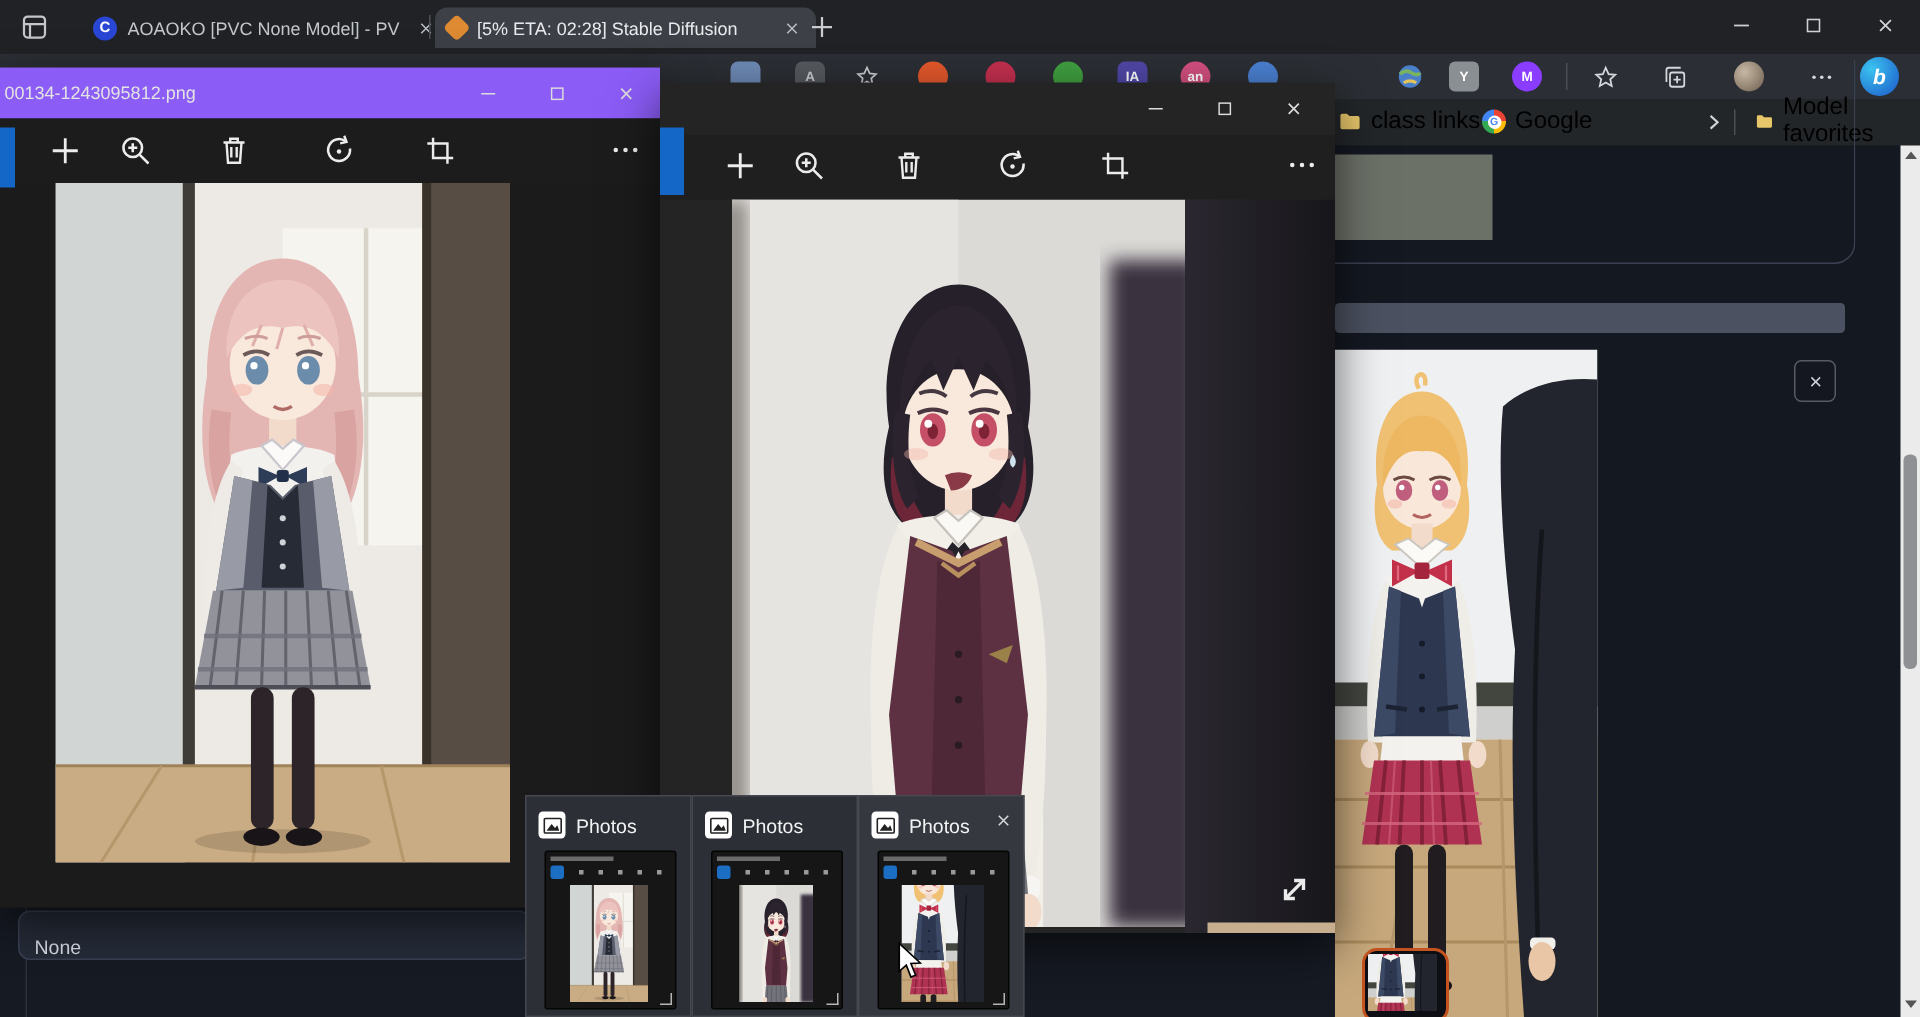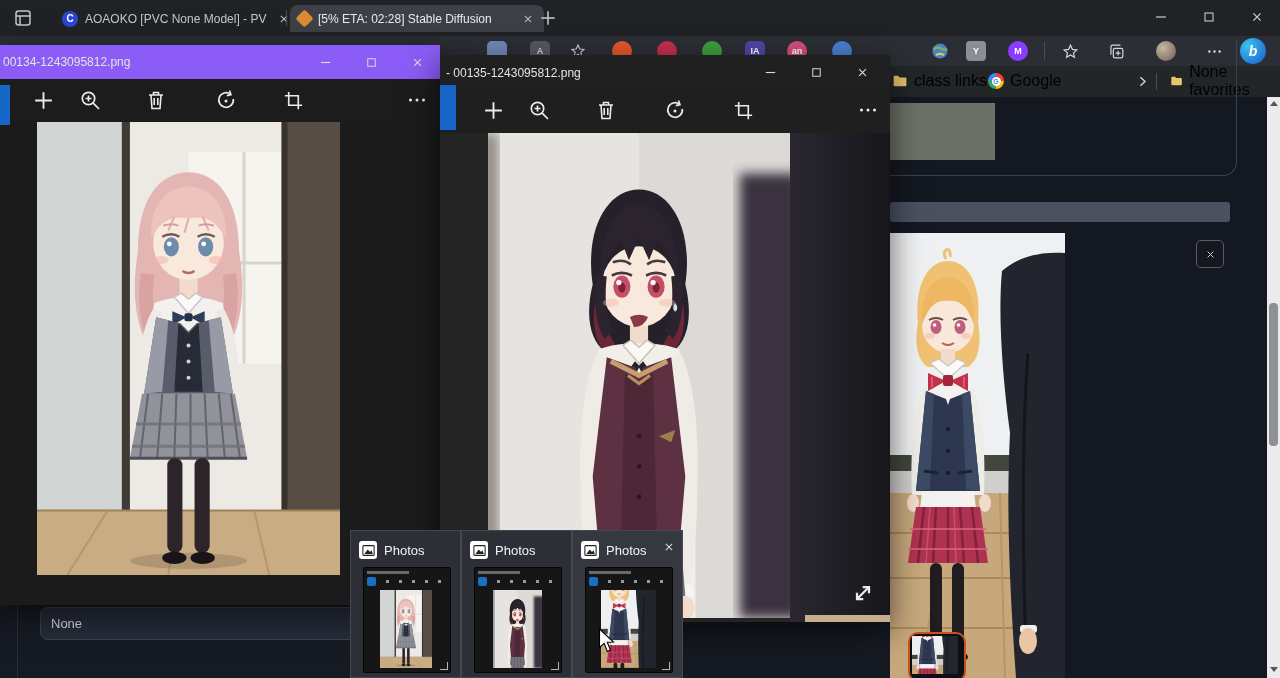--- a/index.html
+++ b/index.html
@@ -40,22 +40,22 @@
   .sd-corner{left:600px;top:40px;width:636px;height:135px;border-right:1px solid #3a4150;
              border-bottom:1px solid #3a4150;border-radius:0 0 14px 0;z-index:1;}
   .sd-graybox{left:890px;top:103px;width:105px;height:57px;background:#6c7168;z-index:1;}
   .sd-graybar{left:890px;top:202px;width:340px;height:20px;background:#4b5160;border-radius:3px;z-index:1;}
   .lb-close{left:1196px;top:240px;width:26px;height:26px;border:1px solid #565b64;border-radius:5px;
             background:#14171f;display:flex;align-items:center;justify-content:center;color:#cfd3da;z-index:2;}
   .lb-img{left:890px;top:233px;z-index:1;}
   .sd-thumb{left:908px;top:632px;width:50px;height:42px;border:2px solid #c45320;border-radius:10px;
             background:#0d0f14;padding:2px;z-index:2;overflow:hidden;}
   .sd-strip{left:0;top:605px;width:890px;height:73px;background:#161a23;z-index:1;}
-  .sd-field{left:40px;top:607px;width:330px;height:31px;background:#252b38;border:1px solid #3a4152;
-            border-radius:8px;color:#d7dbe2;font-size:13px;display:flex;align-items:center;padding-left:10px;z-index:1;}
+  .sd-field{left:12px;top:607px;width:330px;height:31px;background:#252b38;border:1px solid #3a4152;
+            border-radius:8px;color:#d7dbe2;font-size:13px;display:flex;align-items:flex-end;padding-left:10px;z-index:1;}
   .sd-vline{left:17px;top:605px;width:1px;height:73px;background:#2a2f3a;z-index:1;}
 
   
   .sb-track{left:1267px;top:97px;width:13px;height:581px;background:#ebebeb;z-index:5;}
   .sb-thumb{left:1269px;top:303px;width:9px;height:143px;background:#8f9094;border-radius:4px;z-index:6;}
   .sb-arrow{left:1270px;width:0;height:0;border-left:4px solid transparent;border-right:4px solid transparent;z-index:6;}
 
   
   .fp{top:530px;width:111px;height:148px;background:#2c2f35;border:1px solid #45484e;box-sizing:border-box;z-index:7;}
   .fp.hover{background:#35383f;}
@@ -403,21 +403,21 @@
 <div class="abs" style="left:1134px;top:73px;color:#cfd2d6">
       <svg width="17" height="17">
         <use href="#i-chev"></use>
       </svg>
     </div>
 <div class="abs vdiv" style="left:1156px;top:73px;height:17px"></div>
 <div class="abs flex bm" style="left:1164px;top:69px">
   <svg width="16" height="16">
         <use href="#i-folder"></use>
       </svg>
-  <span>None favorites</span>
+  <span>Model favorites</span>
 </div>
 
 <div class="abs sdbg"></div>
 <div class="abs sd-corner"></div>
 <div class="abs sd-graybox"></div>
 <div class="abs sd-graybar"></div>
 <div class="abs lb-close">
       <svg width="13" height="13">
         <use href="#i-close"></use>
       </svg>
@@ -495,23 +495,20 @@
       </div>
   <div class="abs bluestrip" style="left:0;top:40px;width:10px;height:40px"></div>
   <div class="abs" style="left:37px;top:77px">
     <svg width="303" height="453" viewBox="0 0 300 450" preserveAspectRatio="none">
           <use href="#g1"></use>
         </svg>
   </div>
 </div>
 
 <div class="abs pwin" style="left:440px;top:55px;width:450px;height:567px;background:#242424;z-index:4">
-  <div class="abs ptitle flex" style="left:0;top:0;width:450px;height:35px;background:#202020">
-    <span class="ell" style="padding-left:6px;max-width:290px">- 00135-1243095812.png</span>
-  </div>
   <div class="abs pctrl" style="left:307px;top:0">
         <svg width="17" height="17">
           <use href="#i-min"></use>
         </svg>
       </div>
   <div class="abs pctrl" style="left:353px;top:0">
         <svg width="15" height="15">
           <use href="#i-max"></use>
         </svg>
       </div>

